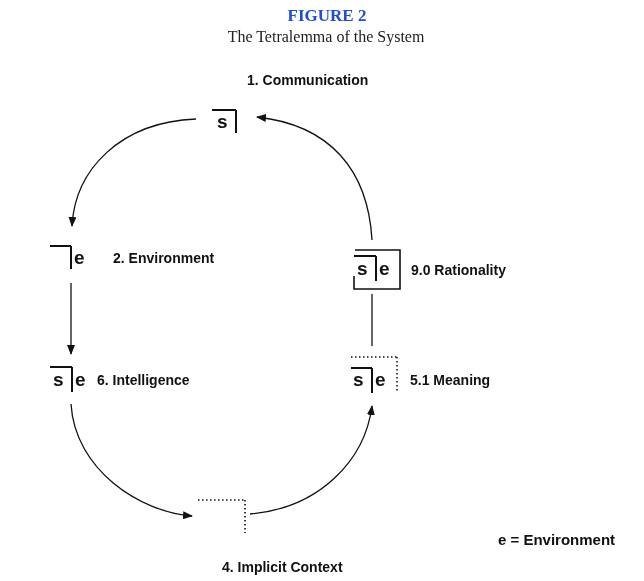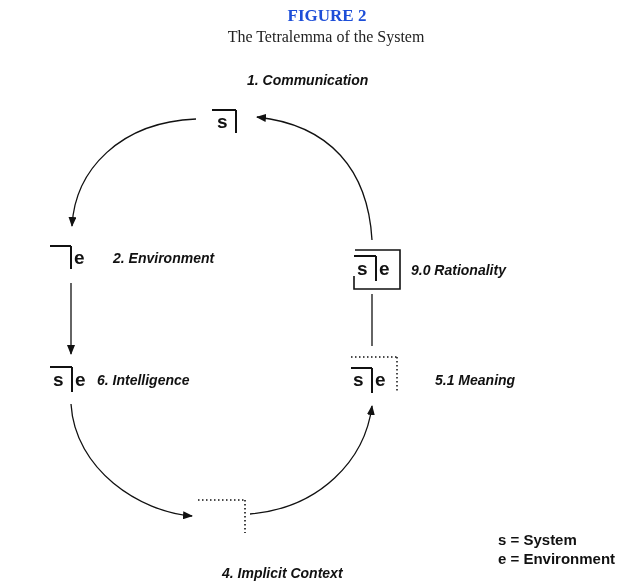--- a/index.html
+++ b/index.html
@@ -9,21 +9,21 @@
       font-family: "Liberation Serif", serif; font-weight: bold; font-size: 17px; color: #1d4ed8;
       padding-left: 10px; box-sizing: border-box;
     }
     .fig-subtitle {
       position: absolute; left: 0; width: 644px; top: 28px; text-align: center;
       font-family: "Liberation Serif", serif; font-size: 16px; color: #222;
       padding-left: 8px; box-sizing: border-box;
     }
     .lbl {
       position: absolute; font-family: "Liberation Sans", sans-serif; font-weight: bold;
-      font-size: 14px; color: #111; white-space: nowrap; font-style: italic;
+      font-size: 14px; color: #111; white-space: nowrap;
     }
     .sym {
       position: absolute; font-family: "Liberation Sans", sans-serif; font-weight: bold;
       font-size: 19px; color: #111; line-height: 1;
     }
     svg#diagram { position: absolute; left: 0; top: 0; }
     .legend { position: absolute; left: 498px; top: 530px; }
     .legend div {
       font-family: "Liberation Sans", sans-serif; font-weight: bold; font-size: 15px;
       color: #111; line-height: 19px; white-space: nowrap;
@@ -79,29 +79,28 @@
 
   <g>
     <line x1="198" y1="500" x2="245" y2="500" stroke="#111" stroke-width="1.6" stroke-dasharray="1.5,2.5"></line>
     <line x1="245" y1="500" x2="245" y2="533" stroke="#111" stroke-width="1.6" stroke-dasharray="1.5,2.5"></line>
   </g>
 </svg>
 
 <div class="lbl" style="left:247px; top:72px;">1. Communication</div>
 <div class="lbl" style="left:97px; top:250px;margin-left:16px;">2. Environment</div>
 <div class="lbl" style="left:97px; top:372px;">6. Intelligence</div>
-<div class="lbl" style="left:222px; top:559px;margin-top:6px;">4. Implicit Context</div>
-<div class="lbl" style="left:410px; top:372px;margin-left:25px;">5.1 Meaning</div>
+<div class="lbl" style="left:222px; top:559px;">4. Implicit Context</div>
+<div class="lbl" style="left:410px; top:372px;">5.1 Meaning</div>
 <div class="lbl" style="left:411px; top:262px;">9.0 Rationality</div>
 
 <div class="sym" style="left:217px; top:112px;">s</div>
 <div class="sym" style="left:74px; top:248px;">e</div>
 <div class="sym" style="left:53px; top:370px;">s</div>
 <div class="sym" style="left:75px; top:370px;">e</div>
 <div class="sym" style="left:357px; top:259px;">s</div>
 <div class="sym" style="left:379px; top:259px;">e</div>
 <div class="sym" style="left:353px; top:370px;">s</div>
 <div class="sym" style="left:375px; top:370px;">e</div>
 
 <div class="legend">
-  <div>s = System</div>
   <div>e = Environment</div>
 </div>
 
 </body></html>

